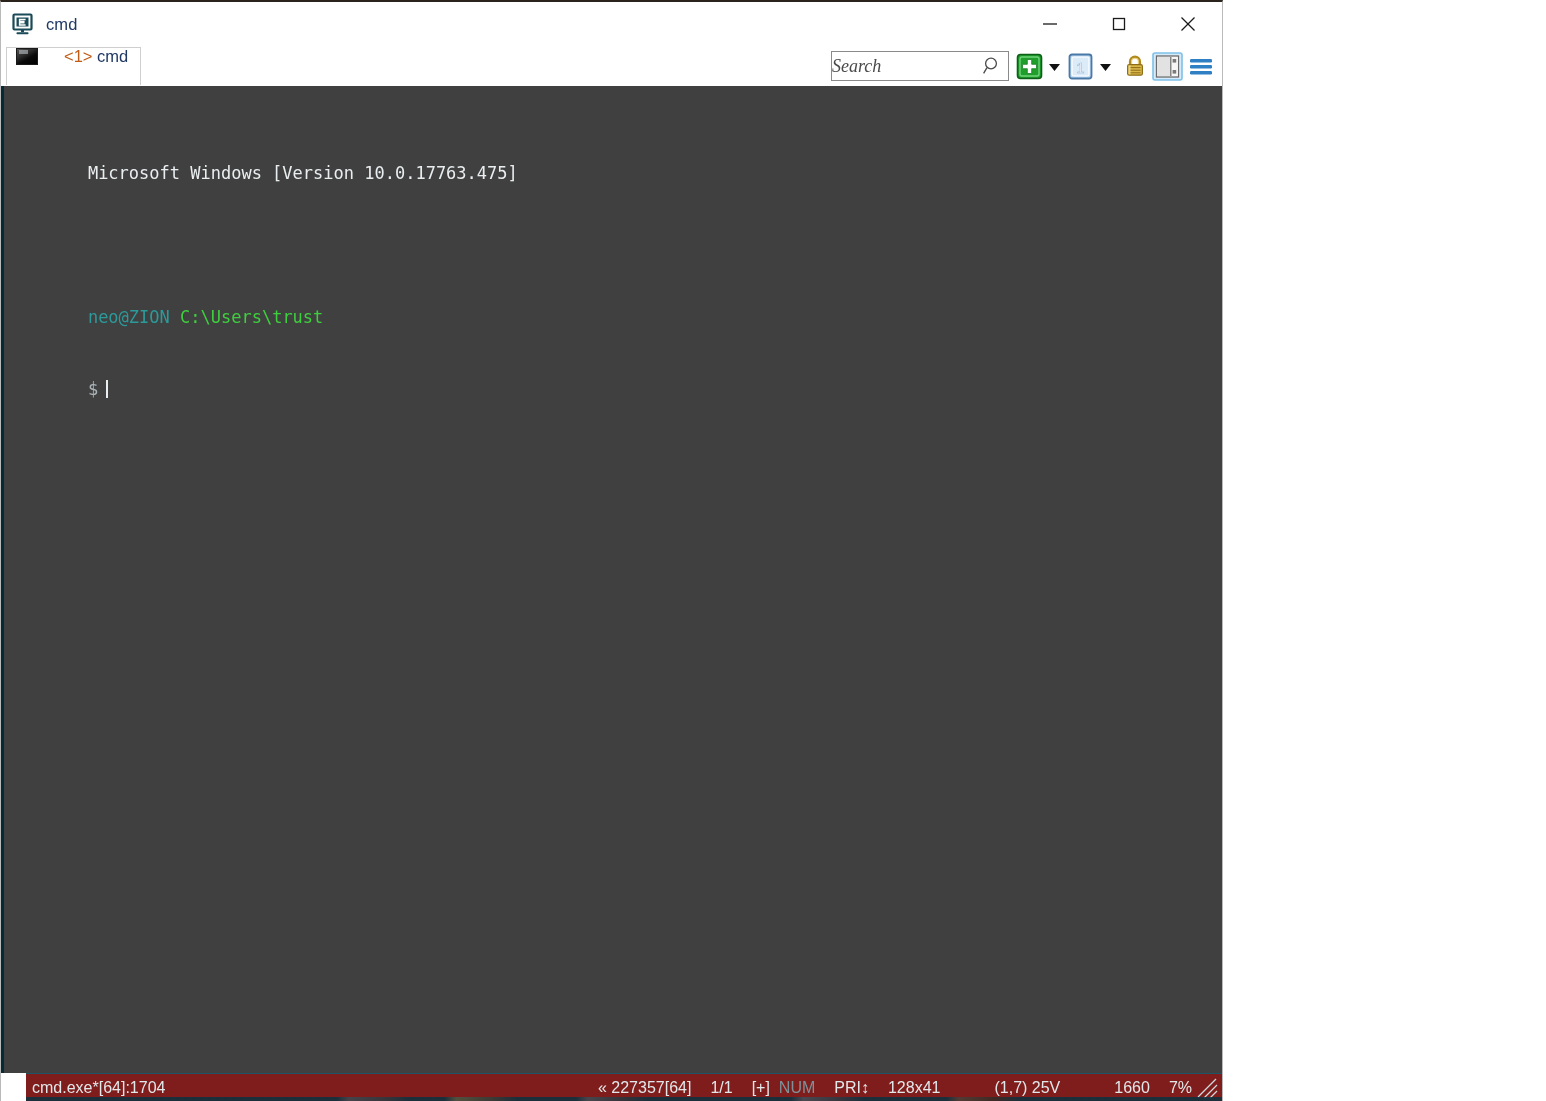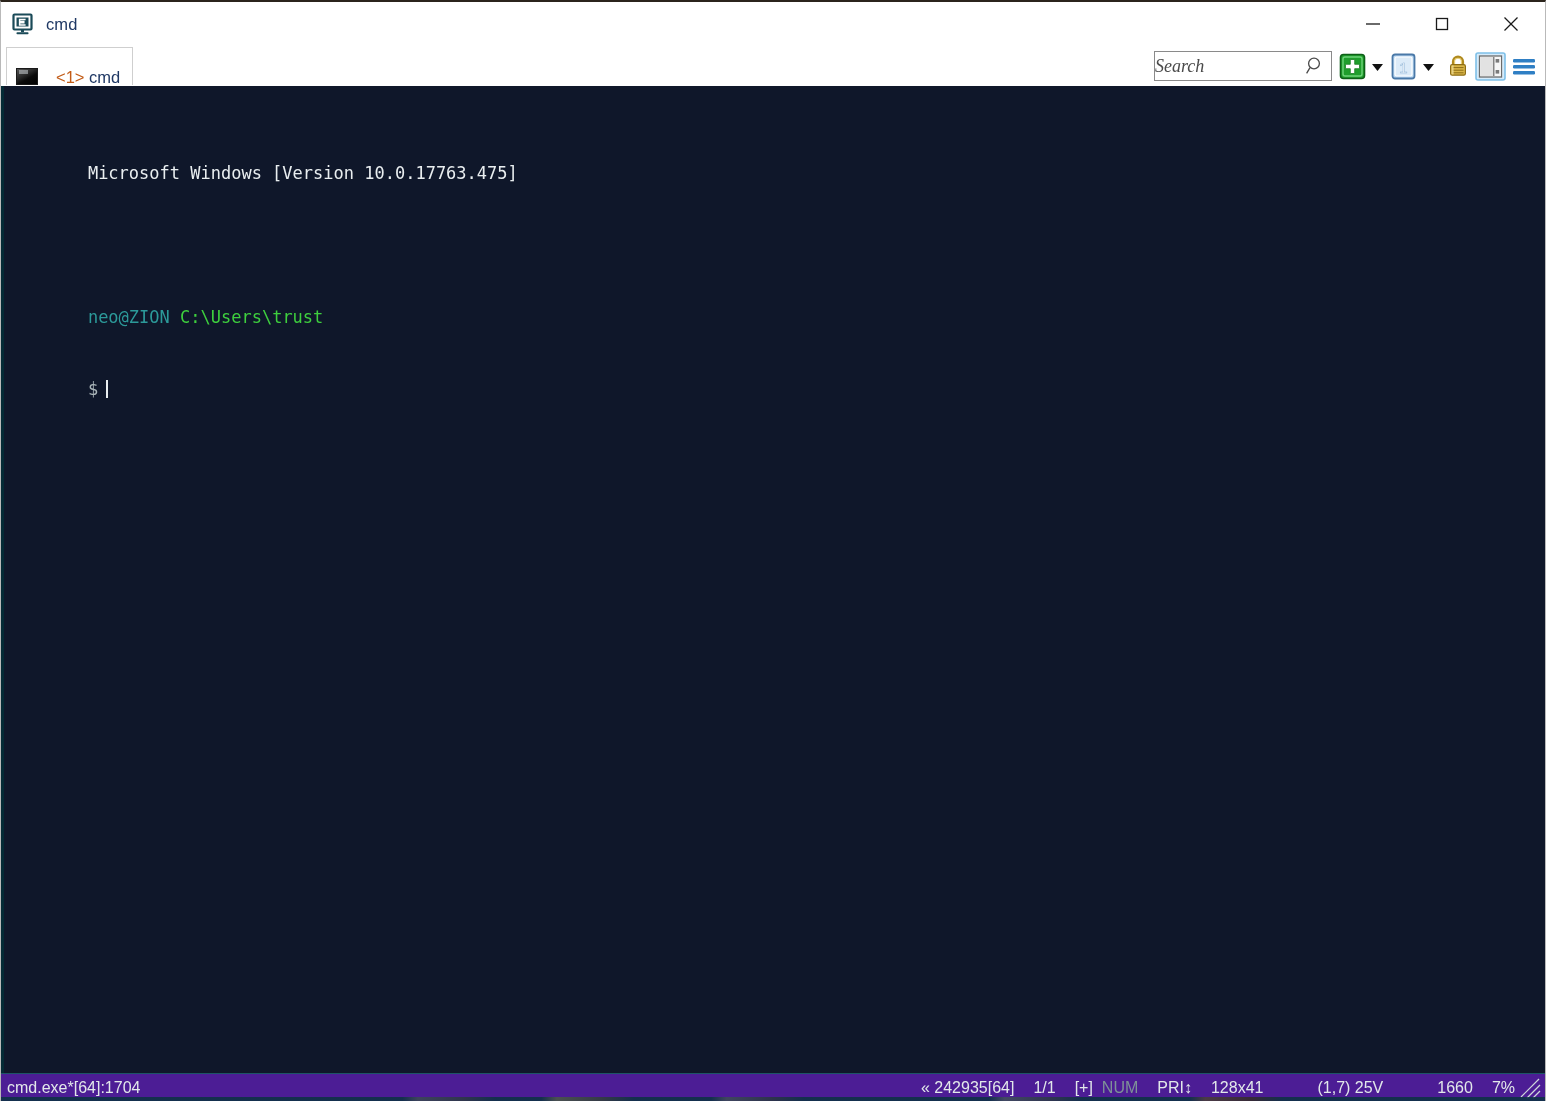--- a/index.html
+++ b/index.html
@@ -11,21 +11,21 @@
   body {
     width: 1546px;
     height: 1101px;
     overflow: hidden;
     font-family: "Liberation Sans", sans-serif;
     -webkit-font-smoothing: antialiased;
   }
 
   .window {
     position: relative;
-    width: 1546px;
+    width: 1223px;
     height: 1101px;
     background: #ffffff;
     box-sizing: border-box;
     border-top: 2px solid #2b241c;
     border-left: 1px solid #b9b9b9;
     border-right: 1px solid #b9b9b9;
     display: flex;
     flex-direction: column;
   }
 
@@ -87,22 +87,22 @@
   }
   .tab {
     margin-left: 5px;
     margin-top: 1px;
     height: 38px;
     box-sizing: border-box;
     border: 1px solid #cfcfcf;
     border-bottom: none;
     background: #ffffff;
     display: flex;
-    align-items: flex-end;
-    gap: 18px;
+    align-items: flex-start;
+    gap: 26px;
     padding: 0 12px 0 9px;
     cursor: default;
   }
   .tab-icon {
     width: 22px;
     height: 17px;
     flex: 0 0 22px;
     background: linear-gradient(150deg, #555 0%, #2a2a2a 38%, #0a0a0a 60%, #000 100%);
     border: 1px solid #1a1a1a;
     box-sizing: border-box;
@@ -184,21 +184,21 @@
   .btn-plus { width: 27px; height: 27px; margin-right: 2px; }
   .btn-arrow { width: 19px; height: 27px; }
   .btn-num { width: 27px; height: 27px; margin-left: 3px; margin-right: 2px; }
   .btn-lock { width: 28px; height: 28px; margin-left: 6px; }
   .btn-panel { width: 31px; height: 29px; margin-left: 3px; }
   .btn-menu { width: 30px; height: 28px; margin-left: 3px; }
 
   
   .terminal {
     flex: 1 1 auto;
-    background: #0f172a;
+    background: #404040;
     position: relative;
     overflow: hidden;
   }
   .term-edge {
     position: absolute;
     left: 0; top: 0; bottom: 0;
     width: 3px;
     background: #042a35;
   }
   .term-content {
@@ -222,29 +222,30 @@
     height: 18px;
     background: #e9eef0;
     vertical-align: -3px;
     margin-left: 8px;
   }
 
   
   .statusbar {
     height: 28px;
     flex: 0 0 28px;
-    background: #4c1d95;
+    background: #7f1d1d;
     border-top: 1px solid #1d5566;
     box-sizing: border-box;
     display: flex;
     align-items: center;
     position: relative;
     font-size: 16px;
     color: #e2e8ea;
     overflow: hidden;
+    margin-left: 25px;
   }
   .status-left {
     padding-left: 6px;
     white-space: nowrap;
   }
   .status-right {
     position: absolute;
     right: 4px;
     top: 0;
     height: 28px;
@@ -418,21 +419,21 @@
       <div class="term-line">
         <span class="c-gray">$</span><span class="cursor"></span>
       </div>
     </div>
   </div>
 
   <div class="statusbar">
     <div class="status-left">cmd.exe*[64]:1704</div>
 
     <div class="status-right">
-      <span class="st-seg">« 242935[64]</span>
+      <span class="st-seg">« 227357[64]</span>
       <span class="st-seg">1/1</span>
       <span class="st-seg" style="margin-right:9px">[+]</span>
       <span class="st-seg st-dim">NUM</span>
       <span class="st-seg">PRI↕</span>
       <span class="st-seg st-gap-xl">128x41</span>
       <span class="st-seg st-gap-xl">(1,7) 25V</span>
       <span class="st-seg">1660</span>
       <span class="st-seg" style="margin-right:0">7%</span>
       <span class="grip">
         <svg width="22" height="22" viewBox="0 0 22 22">

